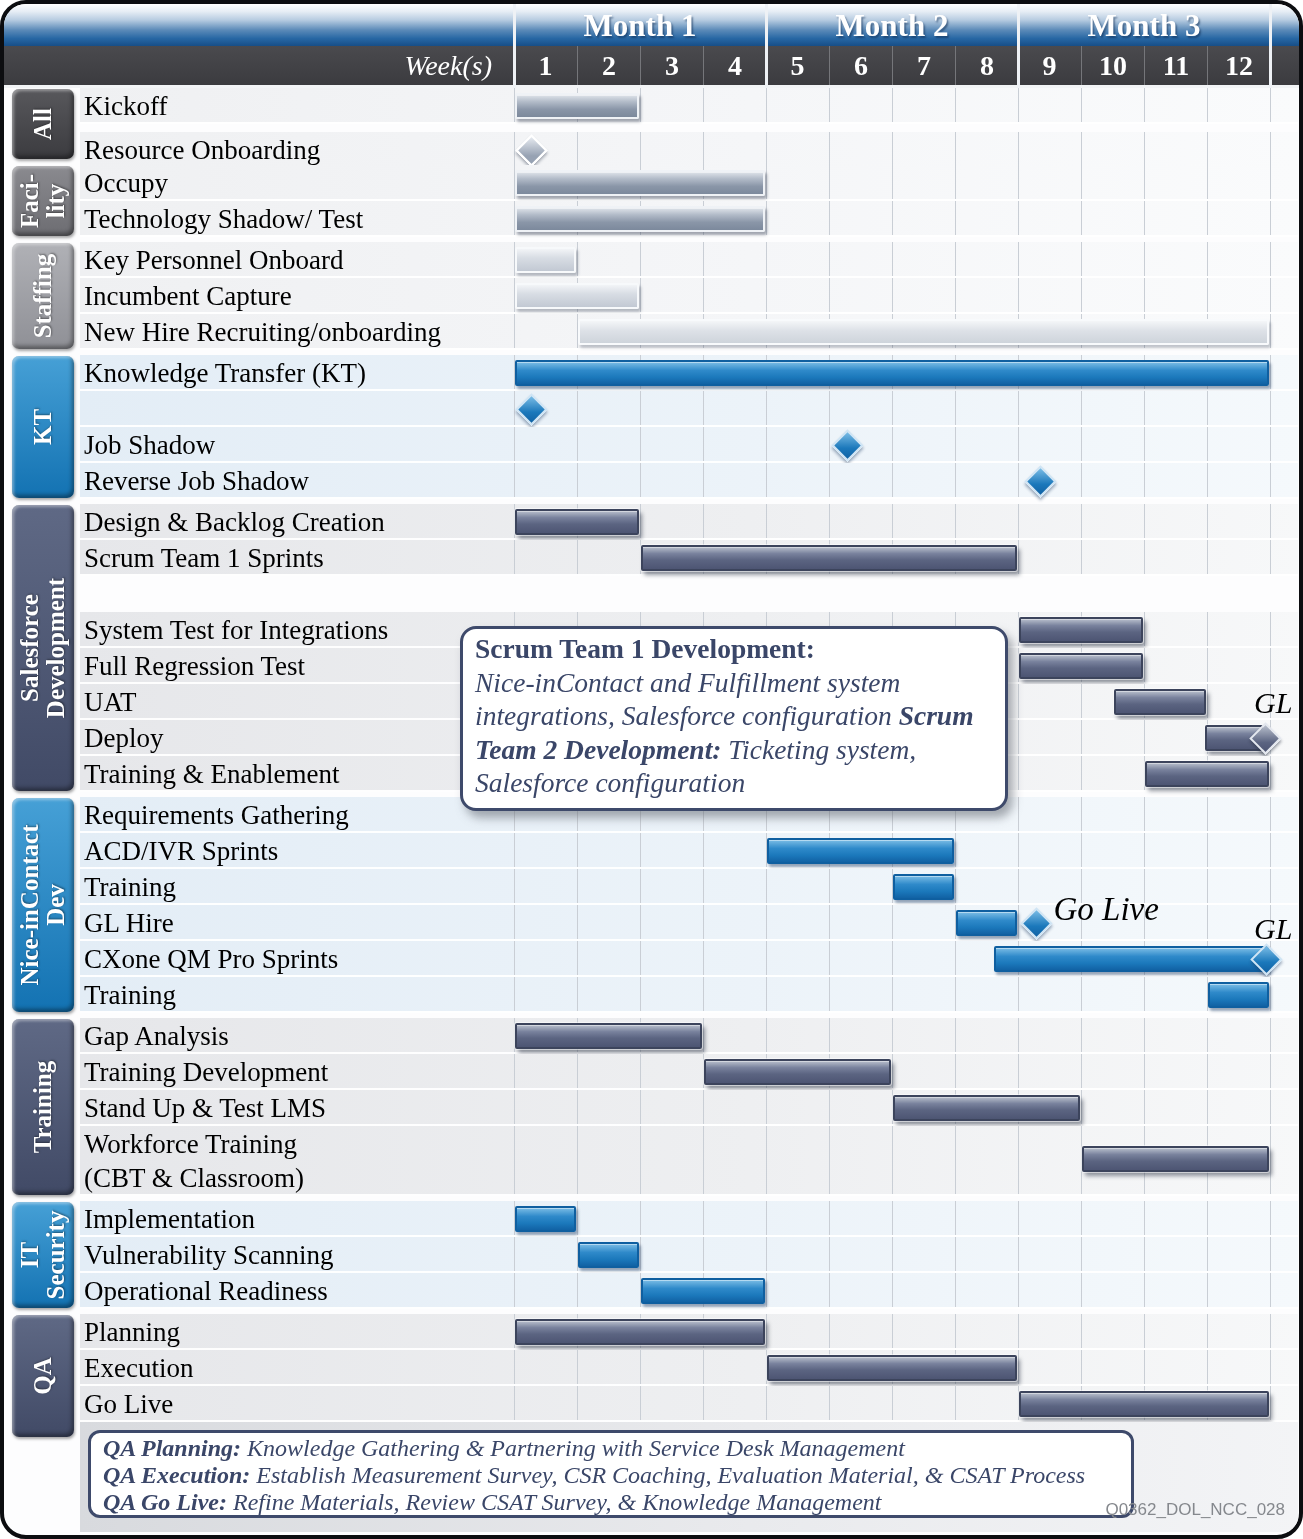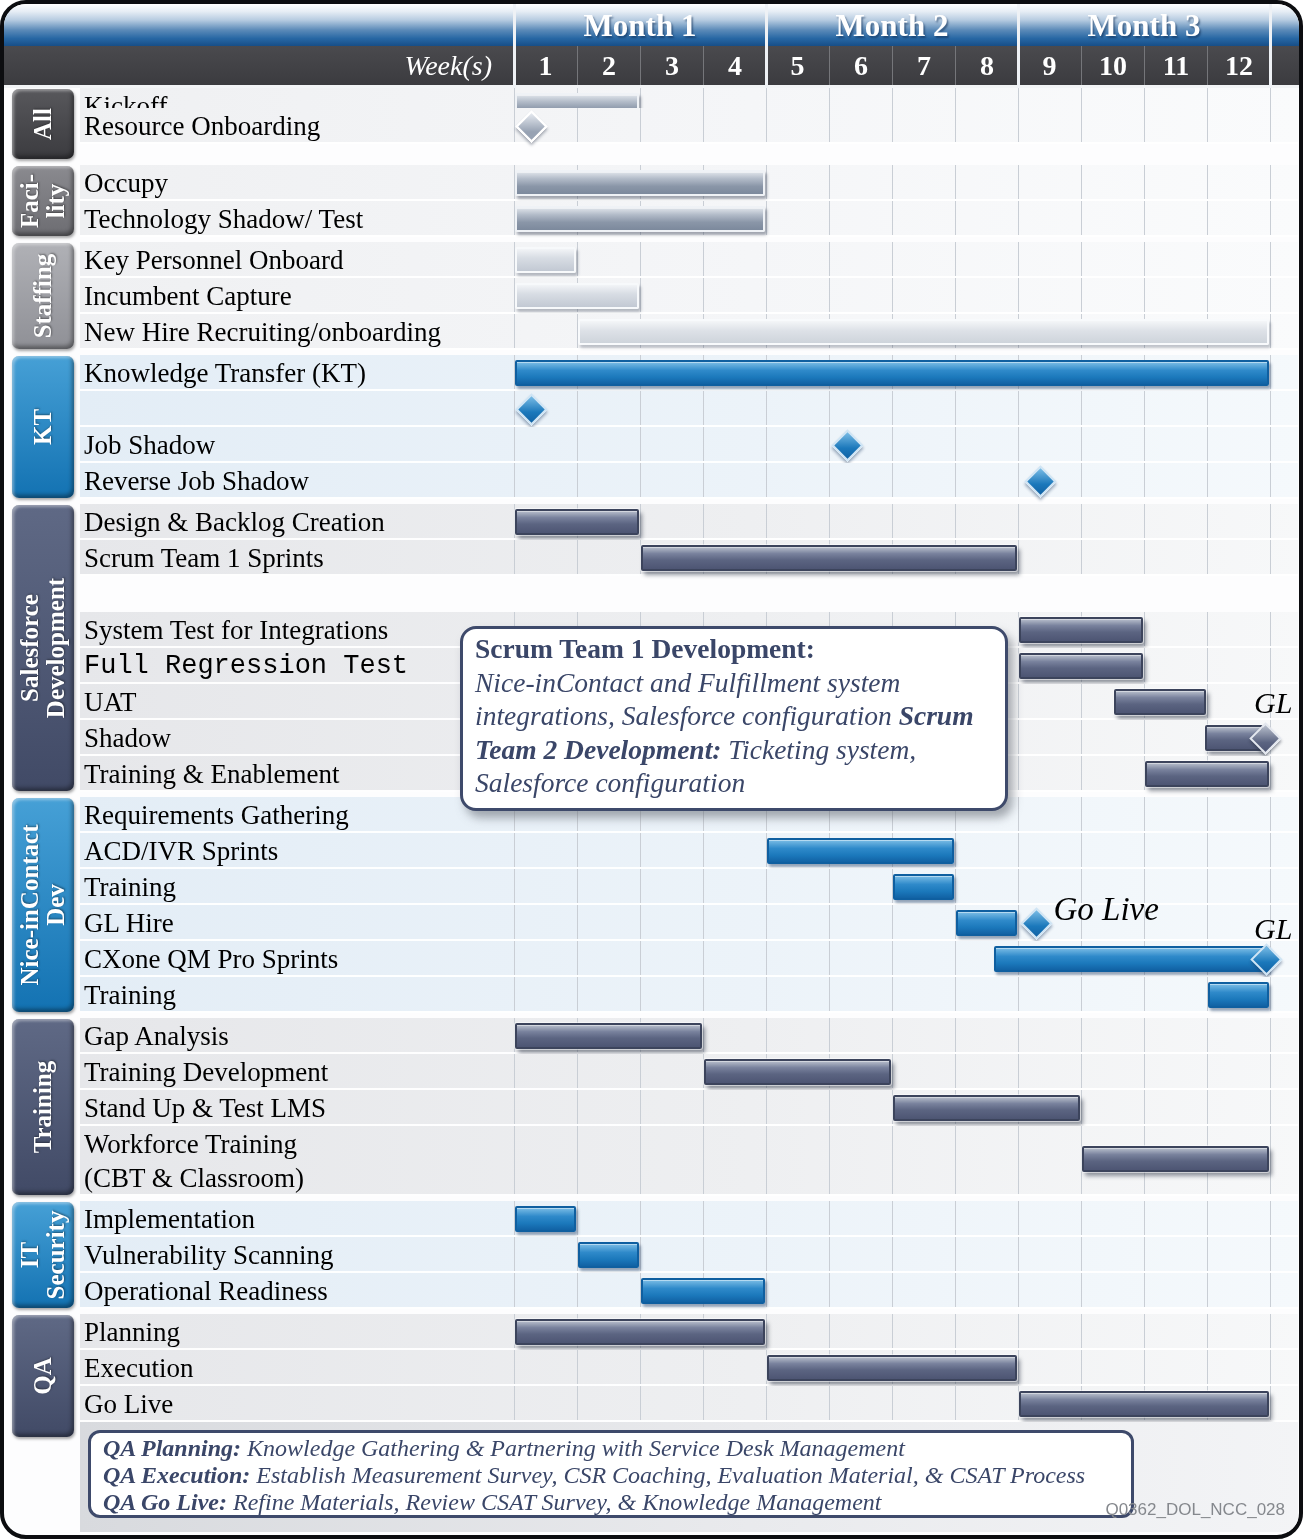--- a/index.html
+++ b/index.html
@@ -108,21 +108,21 @@
     <div class="msep" style="left: 508.5px;"></div>
     <div class="msep" style="left: 760.5px;"></div>
     <div class="msep" style="left: 1012.5px;"></div>
     <div class="msep" style="left: 1264.5px;"></div>
     <div class="msep" style="left: 1294.5px;"></div>
     <div class="trow pal-plain" style="top: 84px; height: 36px;">
       <div class="rgrid"></div>
       <div class="rlabel" style="line-height: 36px;">Kickoff</div>
       <div class="bar bar-steel" style="left: 435px; width: 124px; top: 5px;"></div>
     </div>
-    <div class="trow pal-plain" style="top: 104px; height: 36px;">
+    <div class="trow pal-plain" style="top: 128px; height: 36px;">
       <div class="rgrid"></div>
       <div class="rlabel" style="line-height: 36px;">Resource Onboarding</div>
       <div class="dia dia-steel" style="left: 439.51px; top: 6.5px;"></div>
     </div>
     <div class="tab tab-gray-dark" style="top: 85px; height: 70px;">
       <div class="tab-text">All</div>
     </div>
     <div class="trow pal-plain" style="top: 161px; height: 36px;">
       <div class="rgrid"></div>
       <div class="rlabel" style="line-height: 36px;">Occupy</div>
@@ -185,34 +185,34 @@
     <div class="trow pal-gray" style="top: 536px; height: 36px;">
       <div class="rgrid"></div>
       <div class="rlabel" style="line-height: 36px;">Scrum Team 1 Sprints</div>
       <div class="bar bar-slate" style="left: 561px; width: 376px; top: 5px;"></div>
     </div>
     <div class="trow pal-gray" style="top: 608px; height: 36px;">
       <div class="rgrid"></div>
       <div class="rlabel" style="line-height: 36px;">System Test for Integrations</div>
       <div class="bar bar-slate" style="left: 939px; width: 124px; top: 5px;"></div>
     </div>
-    <div class="trow pal-gray" style="top: 644px; height: 36px; font-family: Liberation Mono, monospace;">
+    <div class="trow pal-gray" style="top: 644px; height: 36px;">
       <div class="rgrid"></div>
       <div class="rlabel" style="line-height: 36px;">Full Regression Test</div>
       <div class="bar bar-slate" style="left: 939px; width: 124px; top: 5px;"></div>
     </div>
     <div class="trow pal-gray" style="top: 680px; height: 36px;">
       <div class="rgrid"></div>
       <div class="rlabel" style="line-height: 36px;">UAT</div>
       <div class="bar bar-slate" style="left: 1033.5px; width: 92.5px; top: 5px;"></div>
       <div class="annot" style="left: 1193.15px; top: 2px; font-size: 30px;">GL</div>
     </div>
     <div class="trow pal-gray" style="top: 716px; height: 36px;">
       <div class="rgrid"></div>
-      <div class="rlabel" style="line-height: 36px;">Shadow</div>
+      <div class="rlabel" style="line-height: 36px;">Deploy</div>
       <div class="bar bar-slate" style="left: 1124.85px; width: 57.85px; top: 5px;"></div>
       <div class="dia dia-slate" style="left: 1174.09px; top: 6.5px;"></div>
     </div>
     <div class="trow pal-gray" style="top: 752px; height: 36px;">
       <div class="rgrid"></div>
       <div class="rlabel" style="line-height: 36px;">Training &amp; Enablement</div>
       <div class="bar bar-slate" style="left: 1065px; width: 124px; top: 5px;"></div>
     </div>
     <div class="tab tab-slate" style="top: 501px; height: 286px;">
       <div class="tab-text">Salesforce

